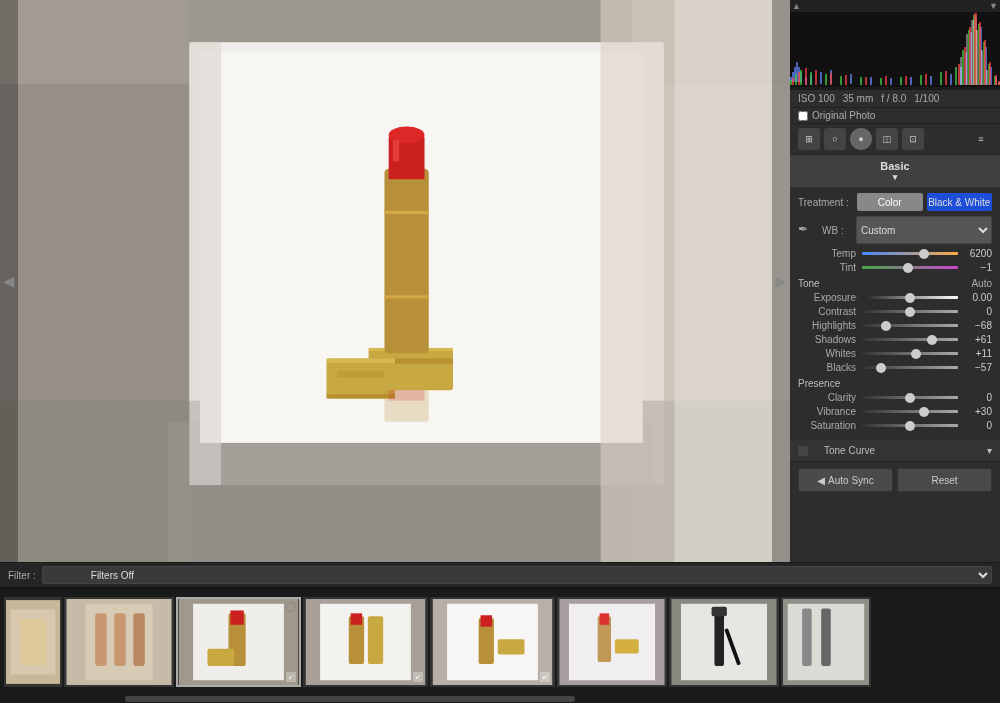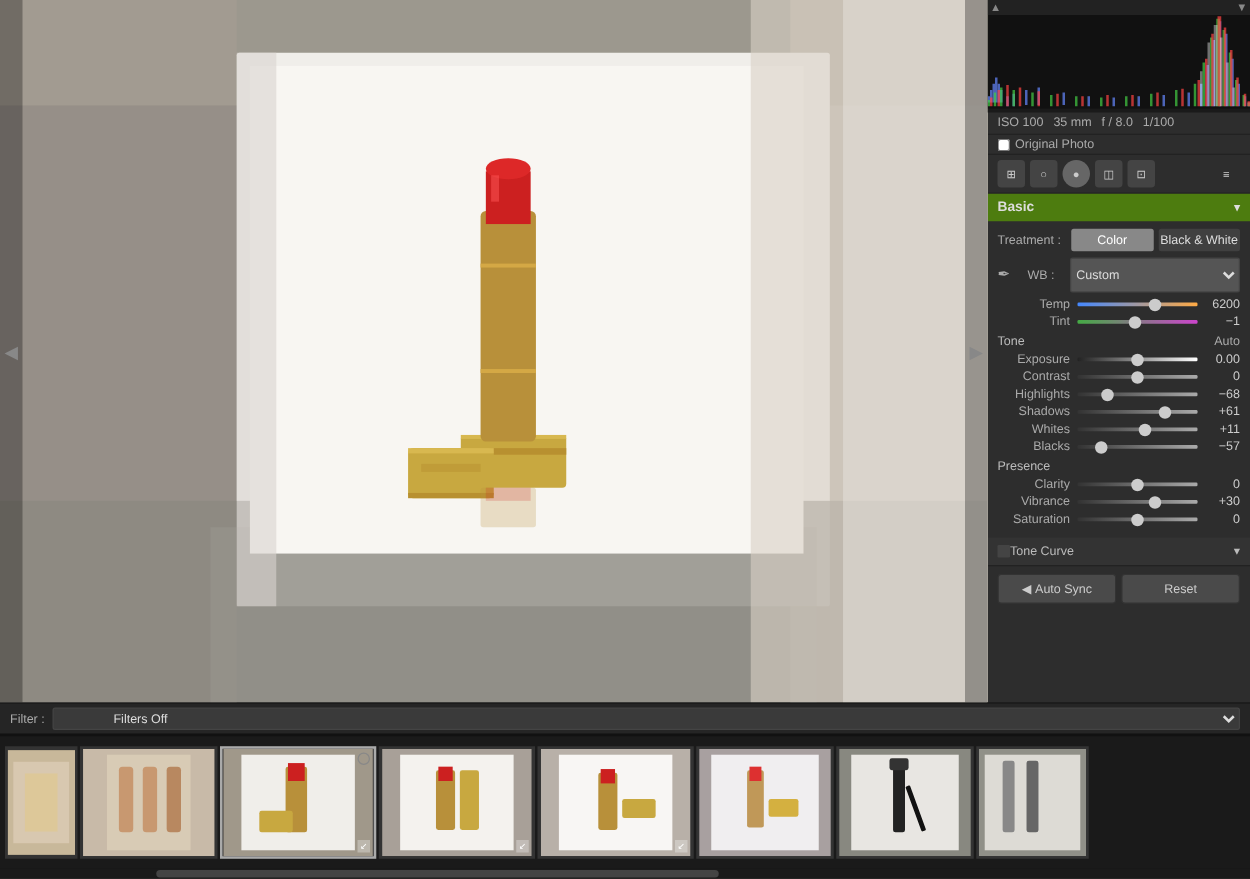--- a/index.html
+++ b/index.html
@@ -119,25 +119,26 @@
 
     .tool-icon.circle {
       border-radius: 50%;
     }
 
     .panel-header {
       display: flex;
       align-items: center;
       justify-content: space-between;
       padding: 5px 8px;
-      background: #4d7c0f;
+      background: #404040;
       cursor: pointer;
       font-size: 11px;
       font-weight: bold;
       color: #ddd;
+      flex-direction: column;
     }
 
     .panel-header .arrow {
       font-size: 9px;
     }
 
     
     .basic-panel {
       padding: 6px 8px;
     }
@@ -151,21 +152,21 @@
 
     .treatment-label {
       color: #aaa;
       font-size: 10px;
       width: 55px;
     }
 
     .treatment-btn {
       flex: 1;
       height: 18px;
-      background: #404040;
+      background: #1d4ed8;
       border: none;
       border-radius: 2px;
       color: #ddd;
       font-size: 10px;
       cursor: pointer;
       text-align: center;
     }
 
     .treatment-btn.active {
       background: #888;
@@ -748,21 +749,21 @@
         <span class="slider-label">Saturation</span>
         <div class="slider-track basic-gradient">
           <div class="slider-thumb" style="left:50%;"></div>
         </div>
         <span class="slider-value">0</span>
       </div>
 
     </div>
 
     <div class="tone-curve-header">
-      <div style="display:flex;align-items:center;gap:0;">
+      <div style="display:flex;align-items:center;gap:16px;">
         <span style="width:10px;height:10px;background:#444;display:inline-block;border-radius:1px;"></span>
         <span>Tone Curve</span>
       </div>
       <span>▾</span>
     </div>
 
     <div class="bottom-buttons">
       <button class="btn-auto-sync">
         <span>◀</span>
         <span>Auto Sync</span>

